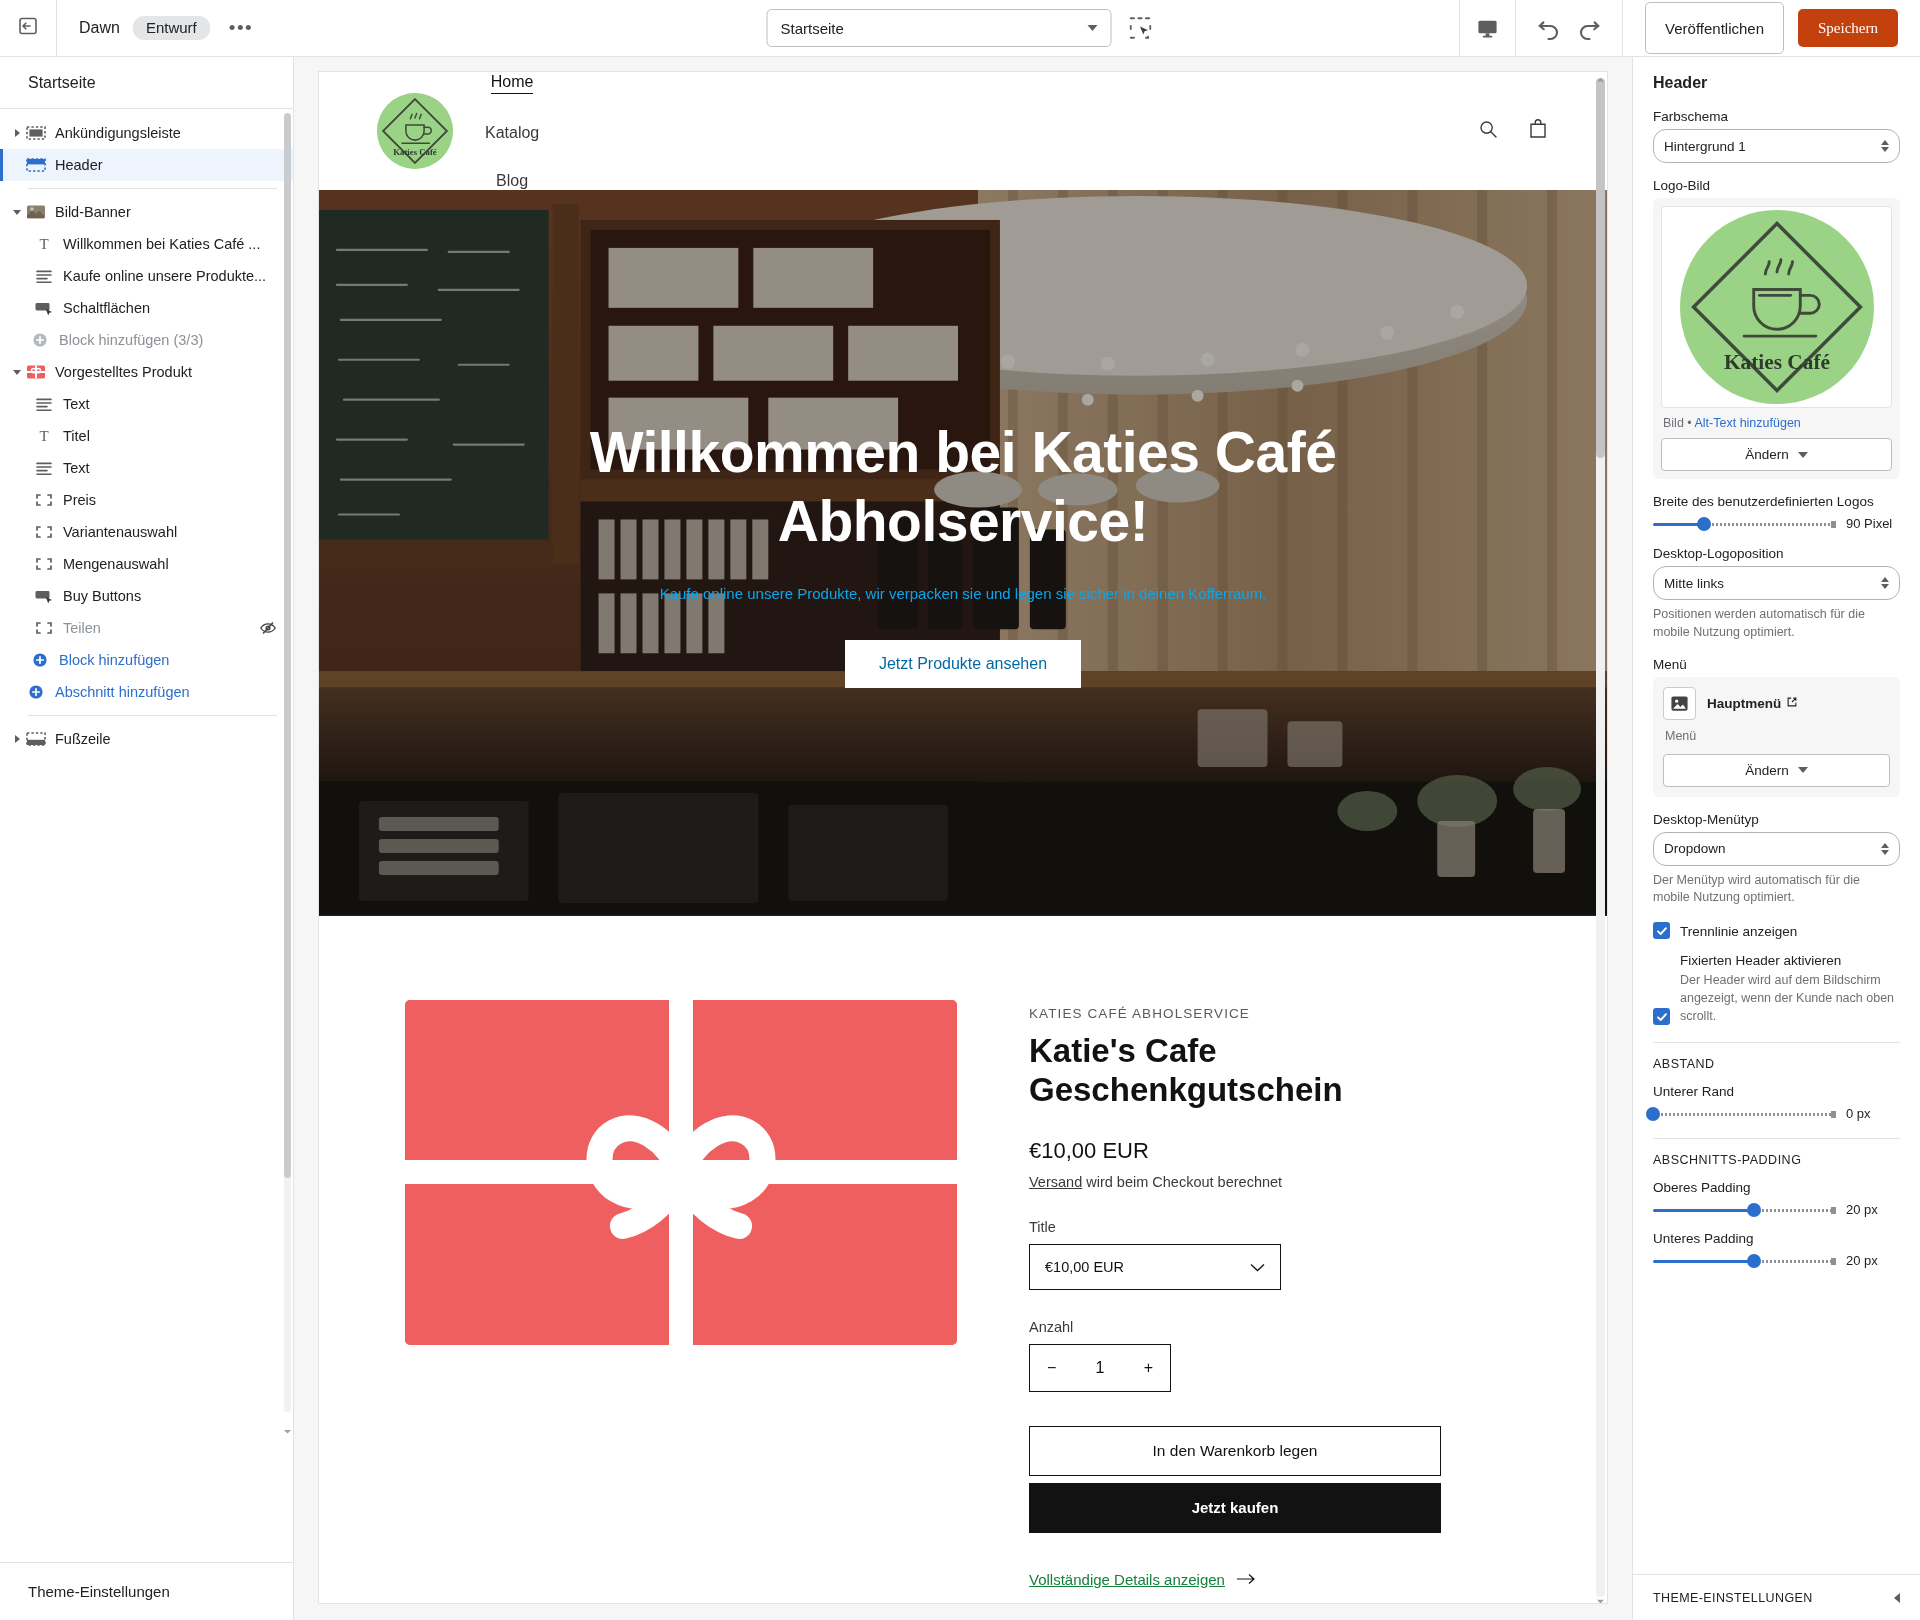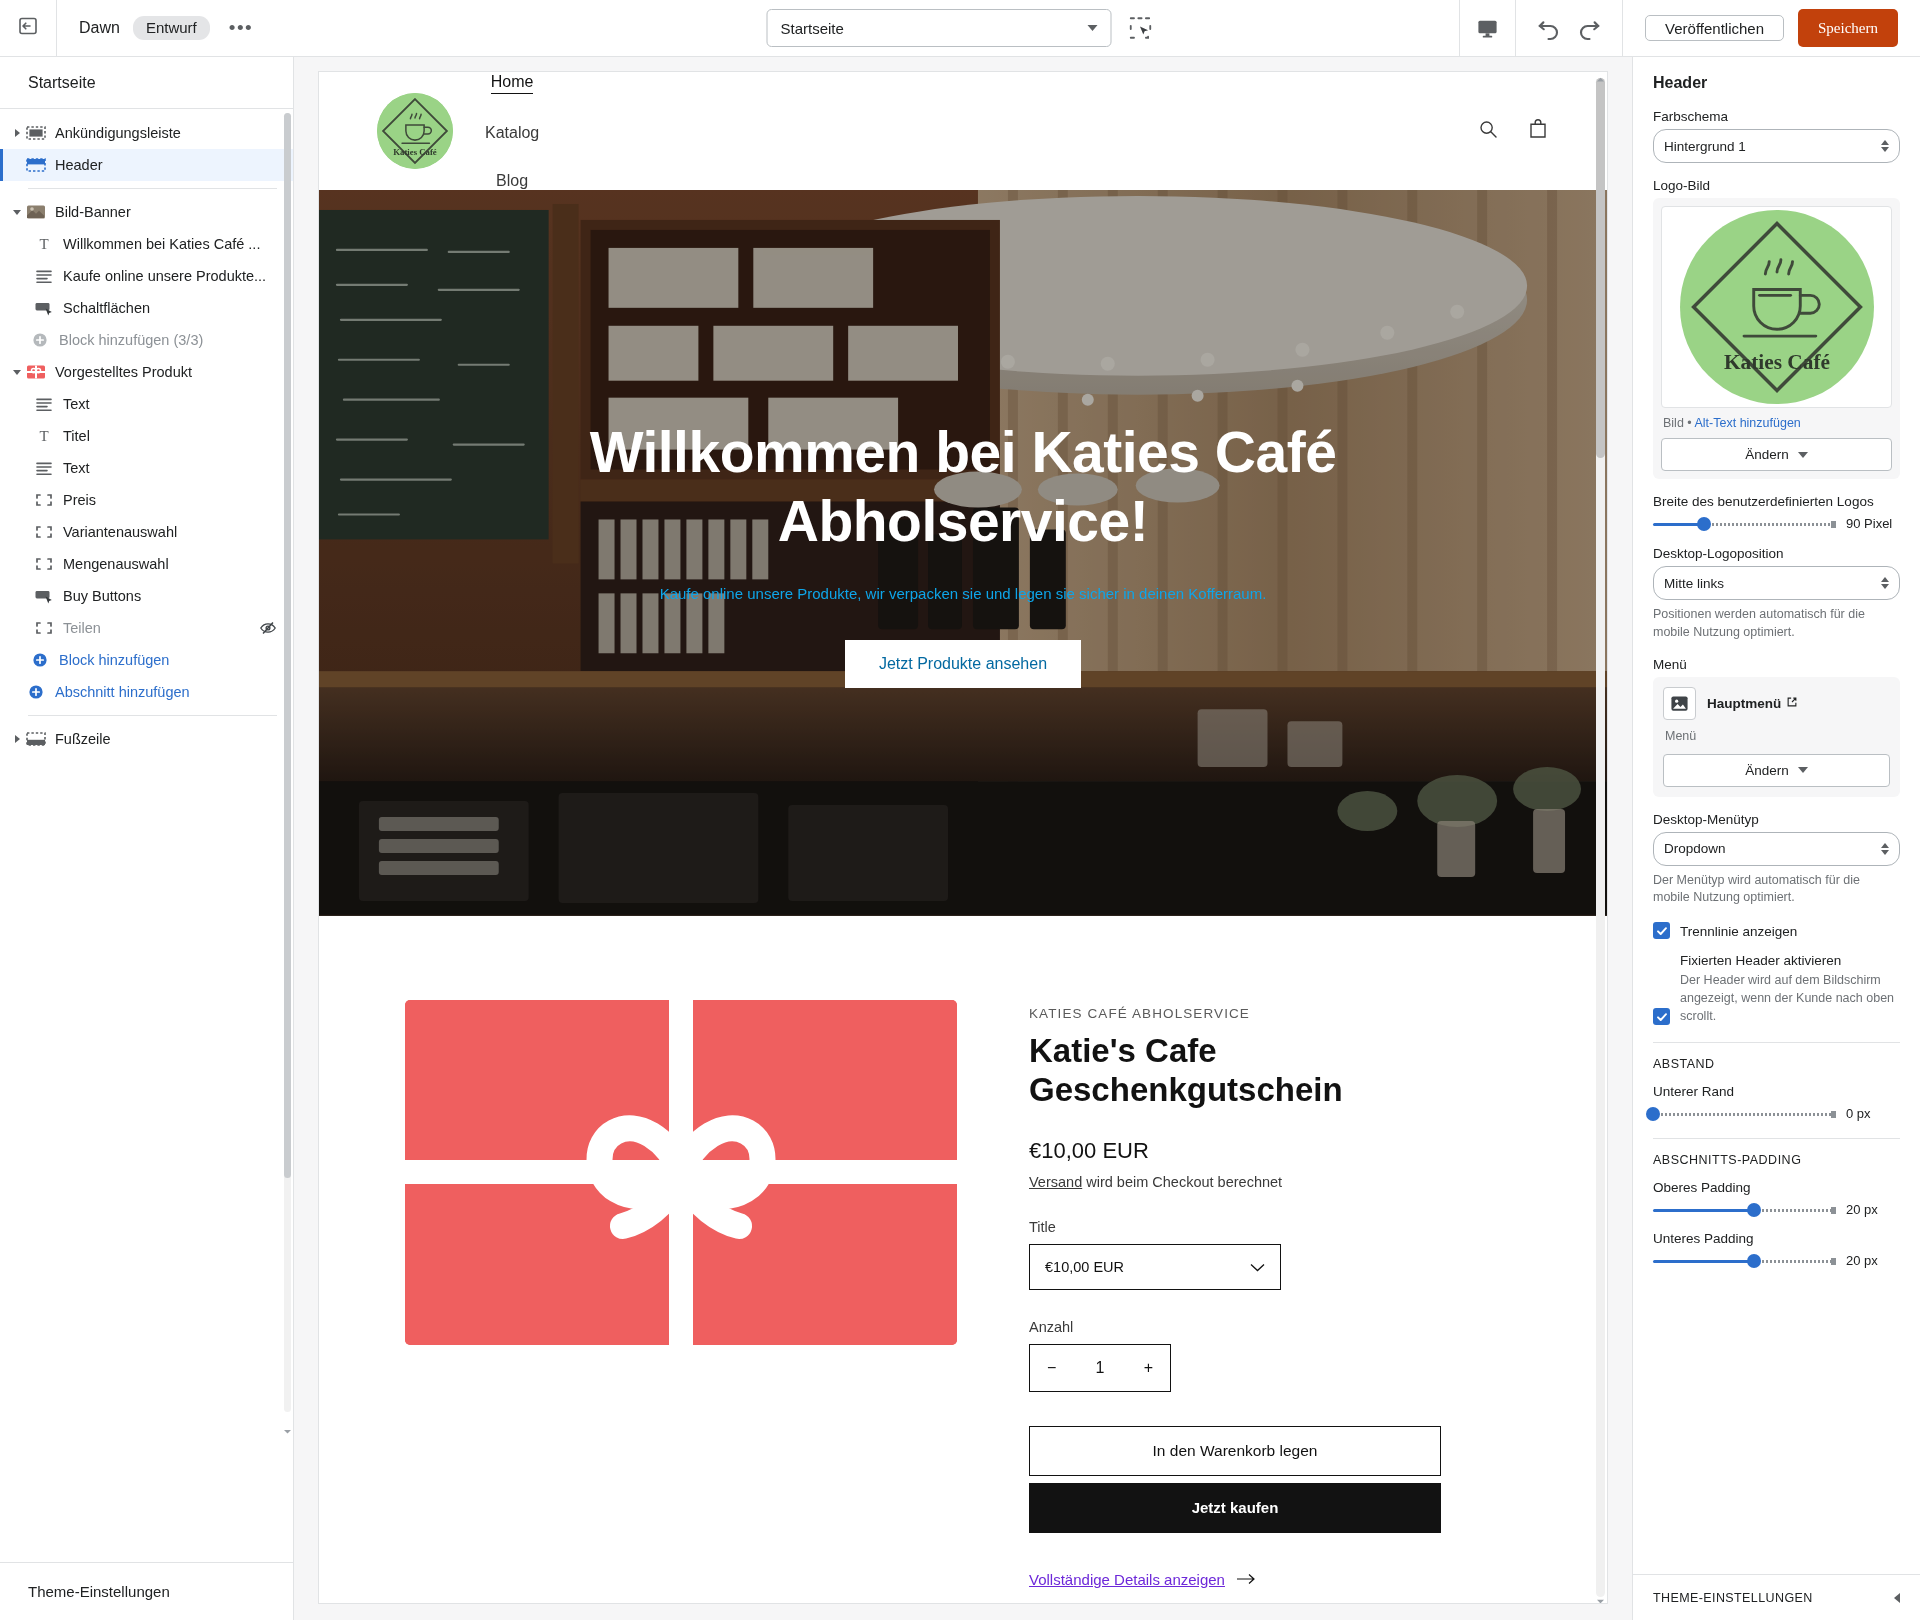--- a/index.html
+++ b/index.html
@@ -61,21 +61,21 @@
     border-left: 1px solid #e1e3e5; cursor: pointer;
   }
   .tb-undoredo {
     display: flex; align-items: center; gap: 10px;
     padding: 0 18px; height: 100%;
     border-left: 1px solid #e1e3e5; border-right: 1px solid #e1e3e5;
   }
   .tb-ico-btn { width: 30px; height: 30px; display:flex;align-items:center;justify-content:center;cursor:pointer; }
   .tb-actions { display: flex; align-items: center; gap: 14px; padding: 0 22px; }
   .btn-publish {
-    height: 26px; padding: 0 19px;
+    height: 52px; padding: 0 19px;
     border: 1px solid #babfc3; border-radius: 5px; background: #fff;
     font-size: 15px; color: #202223; cursor: pointer;
     font-family: "Liberation Sans", sans-serif;
   }
   .btn-save {
     height: 38px; padding: 0 20px;
     border: none; border-radius: 5px; background: #c2410c;
     font-size: 15px; color: #fff; cursor: pointer; font-weight: 500;
     font-family: Liberation Serif, serif;
   }
@@ -226,21 +226,21 @@
     width: 412px; height: 50px; border: 1px solid #121212; background: #fff;
     font-size: 15.5px; color: #121212; margin-top: 34px; cursor: pointer;
     font-family: "Liberation Sans", sans-serif;
   }
   .p-buy {
     width: 412px; height: 50px; border: none; background: #121212;
     font-size: 15px; color: #fff; font-weight: bold; margin-top: 7px; cursor: pointer;
     font-family: "Liberation Sans", sans-serif;
   }
   .p-details {
-    margin-top: 38px; font-size: 15px; color: #6d28d9;
+    margin-top: 38px; font-size: 15px; color: #15803d;
     display: inline-flex; align-items: flex-start; gap: 12px; cursor: pointer;
   }
   .p-details u { text-decoration: underline; }
 
   
   .rpanel {
     width: 288px; min-width: 288px; background: #fff;
     border-left: 1px solid #e1e3e5; display: flex; flex-direction: column;
   }
   .rp-head {

